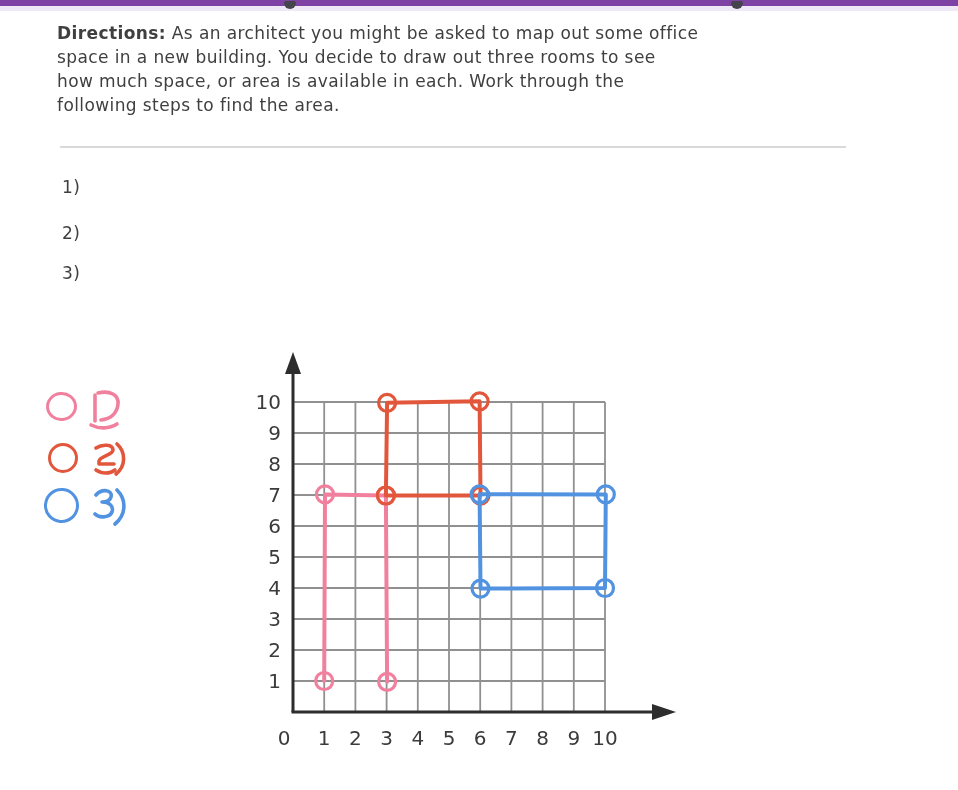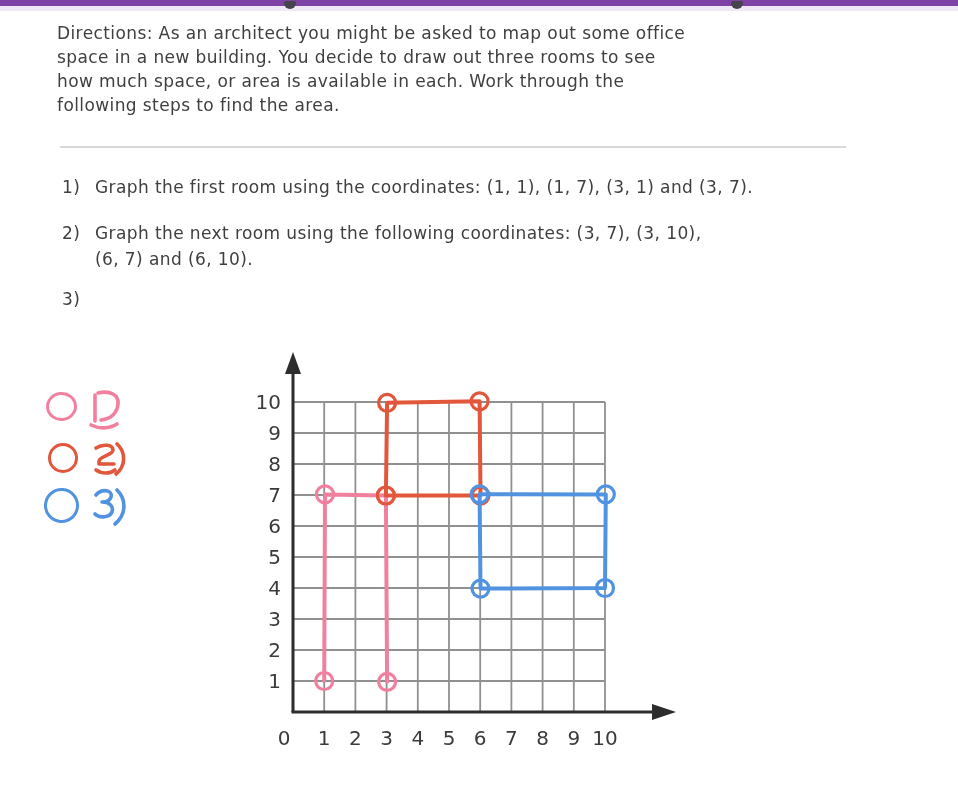--- a/index.html
+++ b/index.html
@@ -8,21 +8,21 @@
     position:relative; width:958px; height:790px; background:#ffffff;
     font-family:"DejaVu Sans","Liberation Sans",sans-serif; color:#3f3f3f; overflow:hidden;
   }
   .topbar { position:absolute; left:0; top:0; width:958px; height:6px; }
   .topbar-sub { position:absolute; left:0; top:6px; width:958px; height:5px; background:#efe8f6; }
   .bar-mark { position:absolute; top:1px; width:12px; height:8px; background:#45444c; border-radius:2px 2px 6px 6px; }
   .bar-mark.m1 { left:284px; }
   .bar-mark.m2 { left:731px; }
 
   .directions { position:absolute; left:57px; top:21px; width:800px; font-size:17px; line-height:24px; letter-spacing:0.4px; }
-  .directions b { font-weight:normal; }
+  .directions b { font-weight:bold; }
 
   .divider { position:absolute; left:60px; top:146px; width:786px; height:2px; background:#d9d9d9; }
 
   .steps { position:absolute; left:62px; top:174px; width:820px; font-size:17px; line-height:26px; letter-spacing:0.4px; }
   .step { display:flex; align-items:flex-start; }
   .step .num { width:33px; flex:0 0 33px; }
   .step.s1 { margin-bottom:20px; }
   .step.s2 { margin-bottom:14px; }
 
   .legend { position:absolute; left:40px; top:386px; width:110px; height:150px; }
@@ -45,25 +45,23 @@
 <div class="bar-mark m1"></div>
 <div class="bar-mark m2"></div>
 
 <p class="directions"><b>Directions:</b> <span>As an architect you might be asked to map out some office<br>space in a new building. You decide to draw out three rooms to see<br>how much space, or area  is available in each. Work through the<br>following steps to find the area.</span></p>
 
 <div class="divider"></div>
 
 <div class="steps">
   <div class="step s1">
     <span class="num">1)</span>
-    <span>Graph the first room using the coordinates: (1, 1), (1, 7), (3, 1) and (3, 7).</span>
   </div>
   <div class="step s2">
     <span class="num">2)</span>
-    <span>Graph the next room using the following coordinates: (3, 7), (3, 10),<br>(6, 7) and (6, 10).</span>
   </div>
   <div class="step s3">
     <span class="num">3)</span>
   </div>
 </div>
 
 <div class="legend">
   <div class="legend-circle c1" style="border-color: rgb(240, 128, 158);"></div>
   <svg class="legend-glyph g1" width="44" height="46" viewBox="0 0 44 46" aria-label="1)">
     <g fill="none" stroke-width="3.6" stroke-linecap="round" stroke-linejoin="round">

